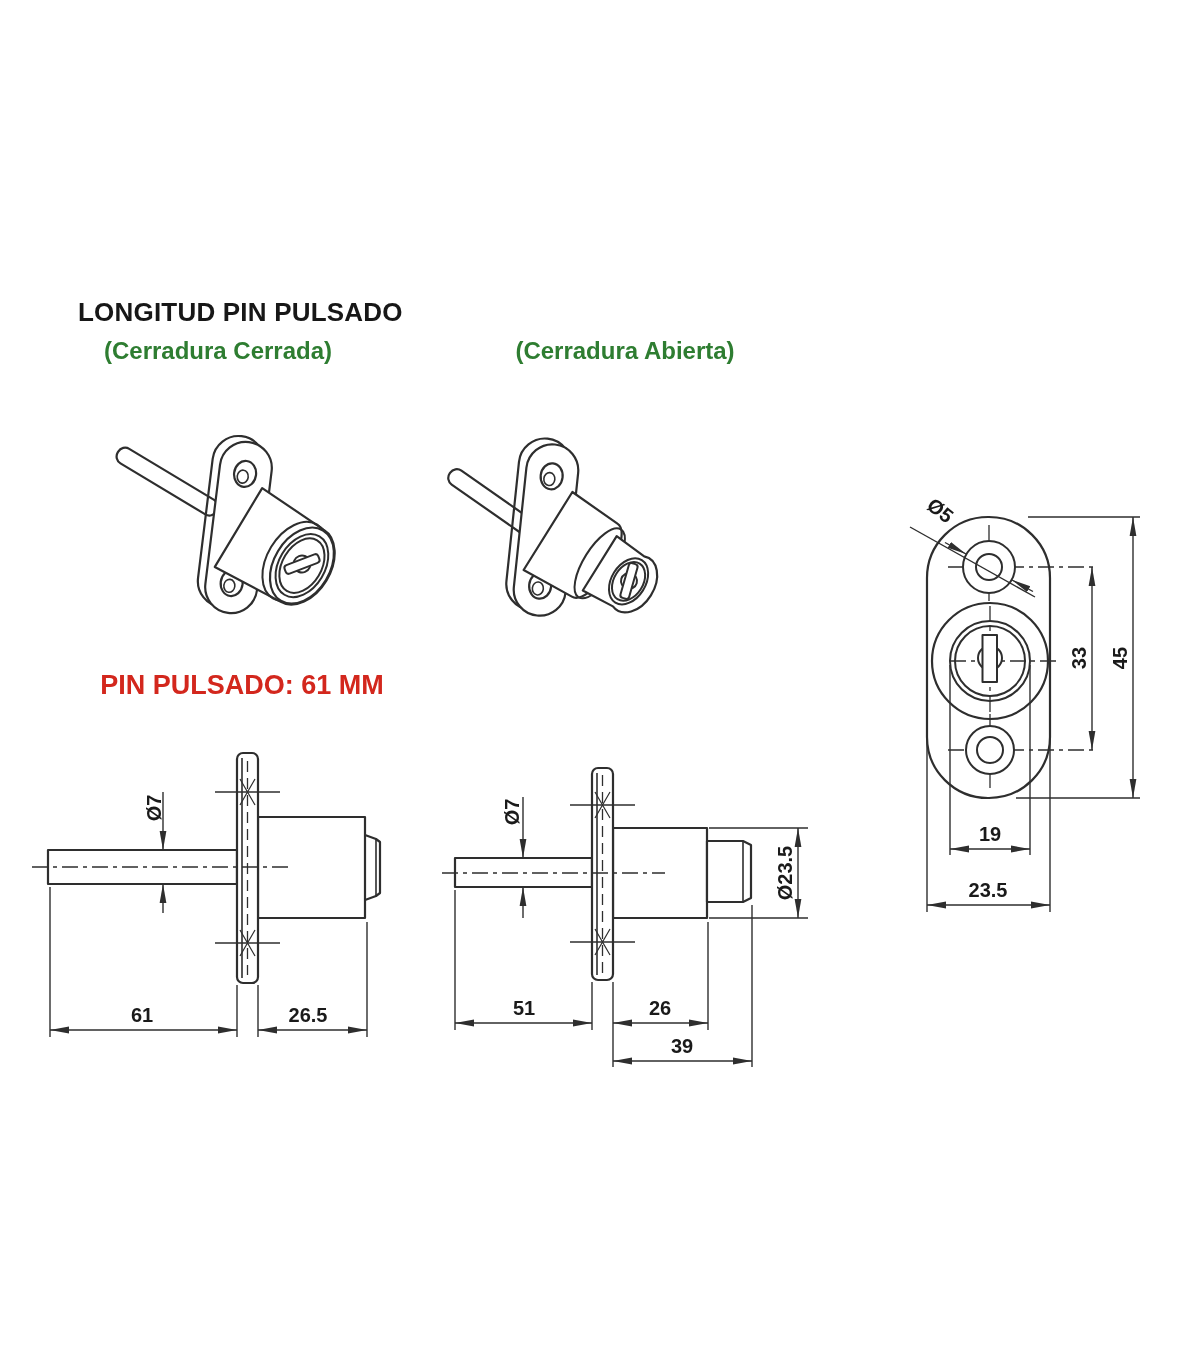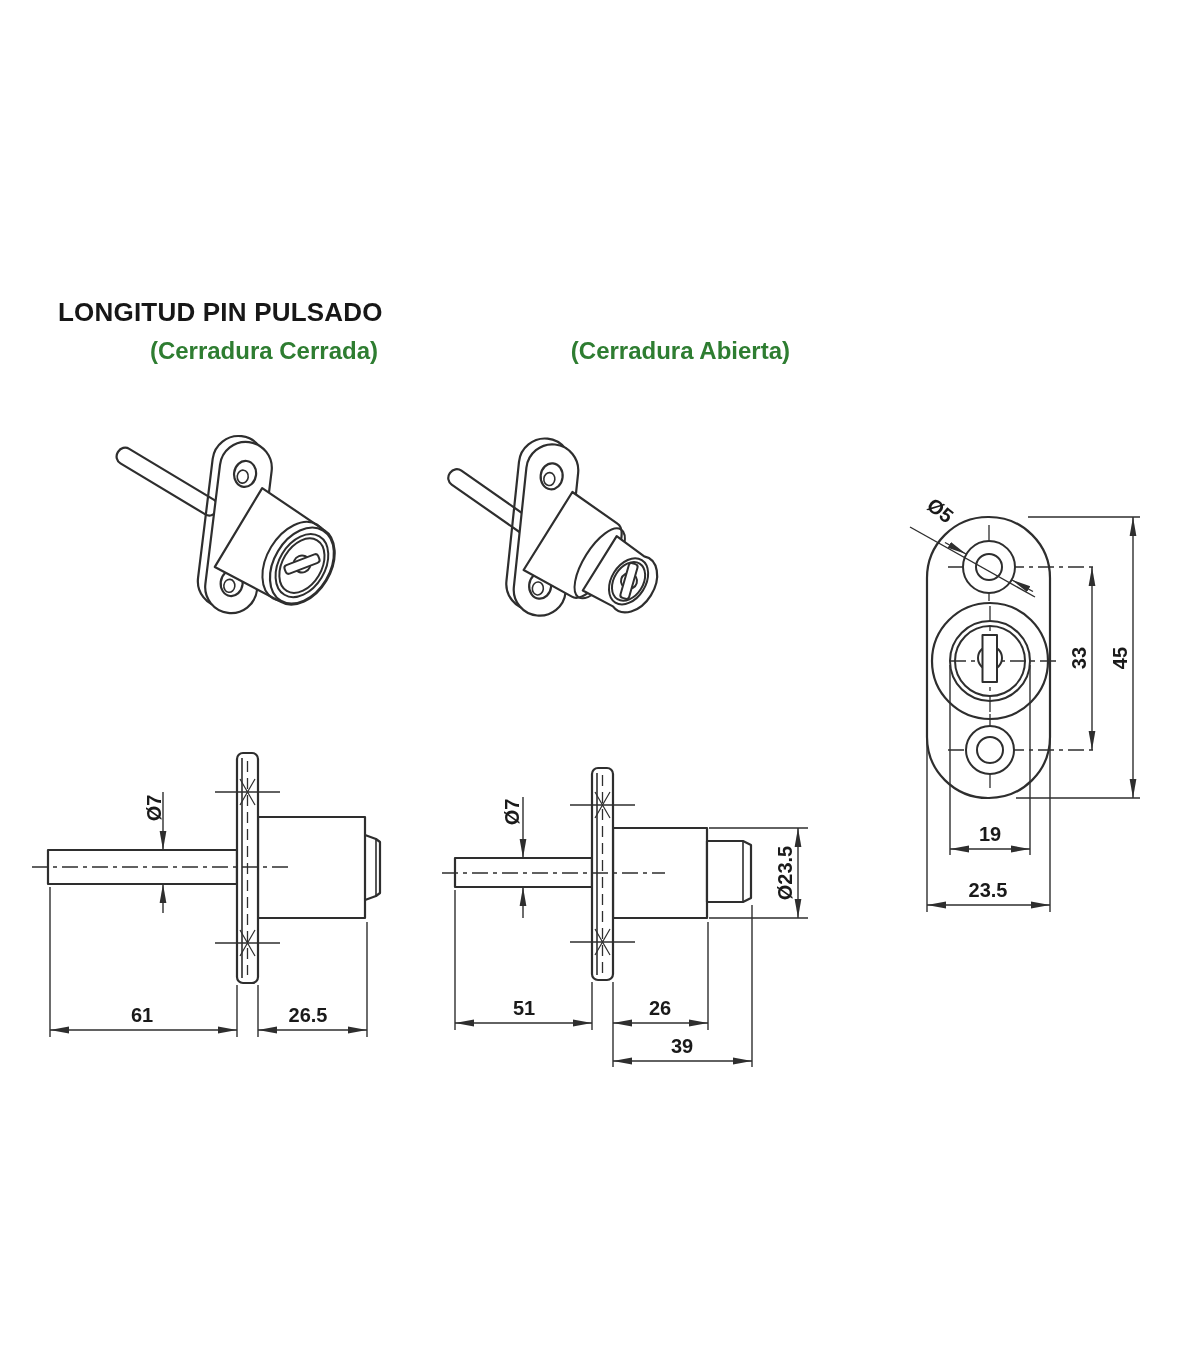--- a/index.html
+++ b/index.html
@@ -1,20 +1,20 @@
 <!DOCTYPE html>
 <html><head>
 <meta charset="utf-8">
 <style>
   html,body{margin:0;padding:0;background:#ffffff;}
   #canvas{position:relative;width:1200px;height:1372px;background:#ffffff;overflow:hidden;
           font-family:"Liberation Sans",sans-serif;}
   .abs{position:absolute;}
-  .title{font-size:26px;font-weight:700;color:#171717;text-align:center;letter-spacing:.2px;white-space:nowrap;}
-  .subtitle{font-size:24px;font-weight:700;color:#2e7d31;text-align:right;white-space:nowrap;}
+  .title{font-size:26px;font-weight:700;color:#171717;text-align:center;letter-spacing:.2px;white-space:nowrap;margin-left:20px;}
+  .subtitle{font-size:24px;font-weight:700;color:#2e7d31;text-align:center;white-space:nowrap;}
   .result{font-size:27px;font-weight:700;color:#d3271d;text-align:center;white-space:nowrap;}
   
   .o   {fill:#ffffff;stroke:#2e2e2e;stroke-width:2.2;stroke-linejoin:round;}
   .o2  {fill:#ffffff;stroke:#2e2e2e;stroke-width:2;stroke-linejoin:round;}
   .s   {fill:none;stroke:#2e2e2e;stroke-width:2.2;stroke-linejoin:round;stroke-linecap:round;}
   .s2  {fill:none;stroke:#2e2e2e;stroke-width:2;}
   .s15 {fill:none;stroke:#2e2e2e;stroke-width:1.6;}
   .x   {fill:none;stroke:#2e2e2e;stroke-width:1.2;}
   .d   {fill:none;stroke:#2e2e2e;stroke-width:1.4;}
   .d2  {fill:none;stroke:#2e2e2e;stroke-width:1.6;}
@@ -32,20 +32,21 @@
       <marker id="arr" viewBox="0 0 18 8" refX="18" refY="4" markerWidth="19" markerHeight="9" markerUnits="userSpaceOnUse" orient="auto-start-reverse">
         <path d="M0,0.8 L18,4 L0,7.2 Z" fill="#2e2e2e"></path>
       </marker>
     </defs>
   </svg>
 
   <div class="abs title" style="left:58px;top:297px;width:320px;">LONGITUD PIN PULSADO</div>
   <div class="abs subtitle" style="left:58px;top:337px;width:320px;">(Cerradura Cerrada)</div>
   <div class="abs subtitle" style="left:460px;top:337px;width:330px;">(Cerradura Abierta)</div>
 
+  <div class="abs result" style="left:82px;top:670px;width:320px;">PIN PULSADO: 61 MM</div>
 
   <svg class="abs" style="left:85px;top:422px;" width="310" height="228" viewBox="0 0 310 228">
     <g transform="translate(33,30) rotate(31)">
       <rect class="o" x="0" y="-8.5" width="115" height="17" rx="8"></rect>
     </g>
     <g transform="translate(153.5,105.5) rotate(7)">
       <rect class="s" x="-34" y="-91" width="52" height="172" rx="26"></rect>
       <rect class="o" x="-26" y="-86" width="52" height="172" rx="26"></rect>
       <g>
         <ellipse class="o" cx="0" cy="-54" rx="11" ry="13"></ellipse>

